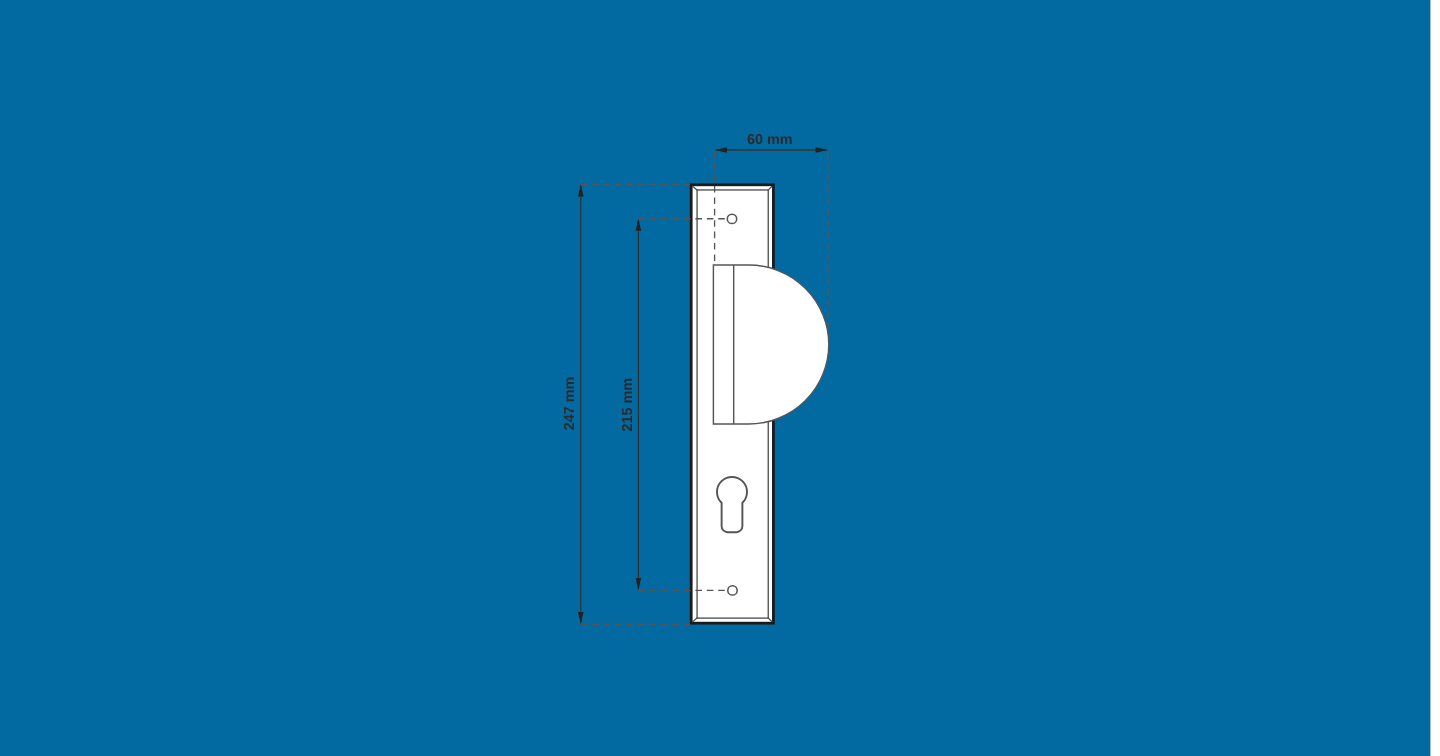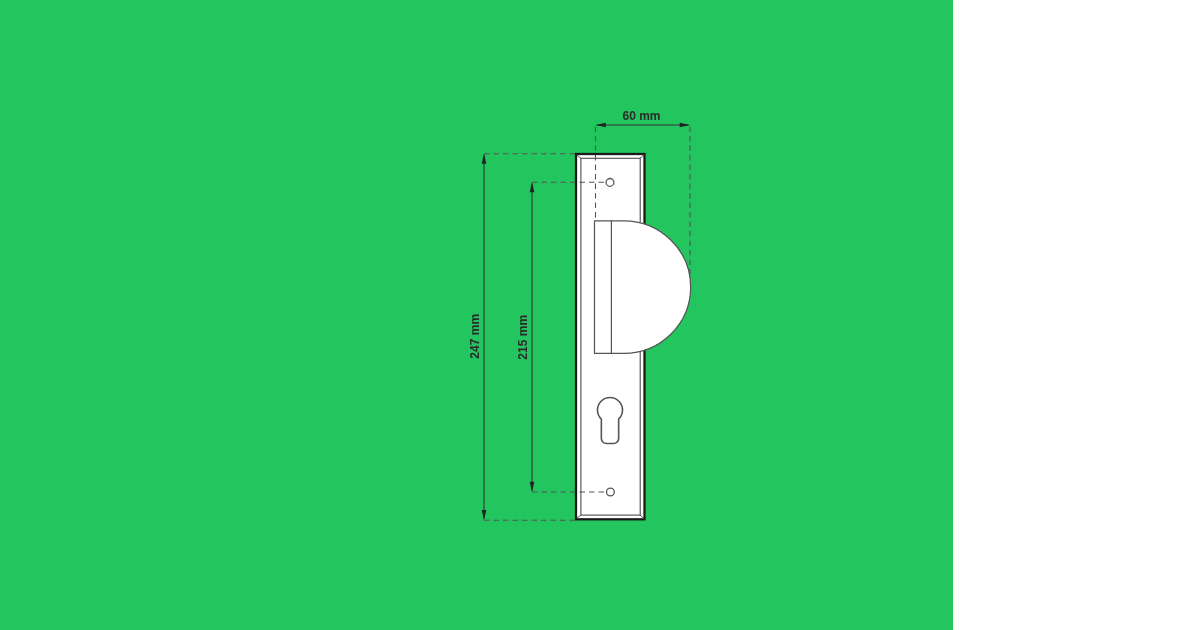--- a/index.html
+++ b/index.html
@@ -1,17 +1,17 @@
 <!DOCTYPE html>
 <html><head>
 <meta charset="utf-8">
 <title>Door handle plate drawing</title>
 <style>
   html,body{margin:0;padding:0;background:#ffffff;}
-  .page{position:relative;width:953px;height:630px;background:#22c55e;overflow:hidden;}
+  .page{position:relative;width:1192px;height:630px;background:#0369a1;overflow:hidden;}
   svg text{font-family:"Liberation Sans", sans-serif;font-weight:bold;fill:#2b2b2b;}
 </style>
 </head>
 <body>
 
 <div class="page">
 <svg width="1200" height="630" viewBox="0 0 1200 630" xmlns="http://www.w3.org/2000/svg">
 
   <line x1="597" y1="125" x2="688.5" y2="125" stroke="#333333" stroke-width="1.1"></line>
 

